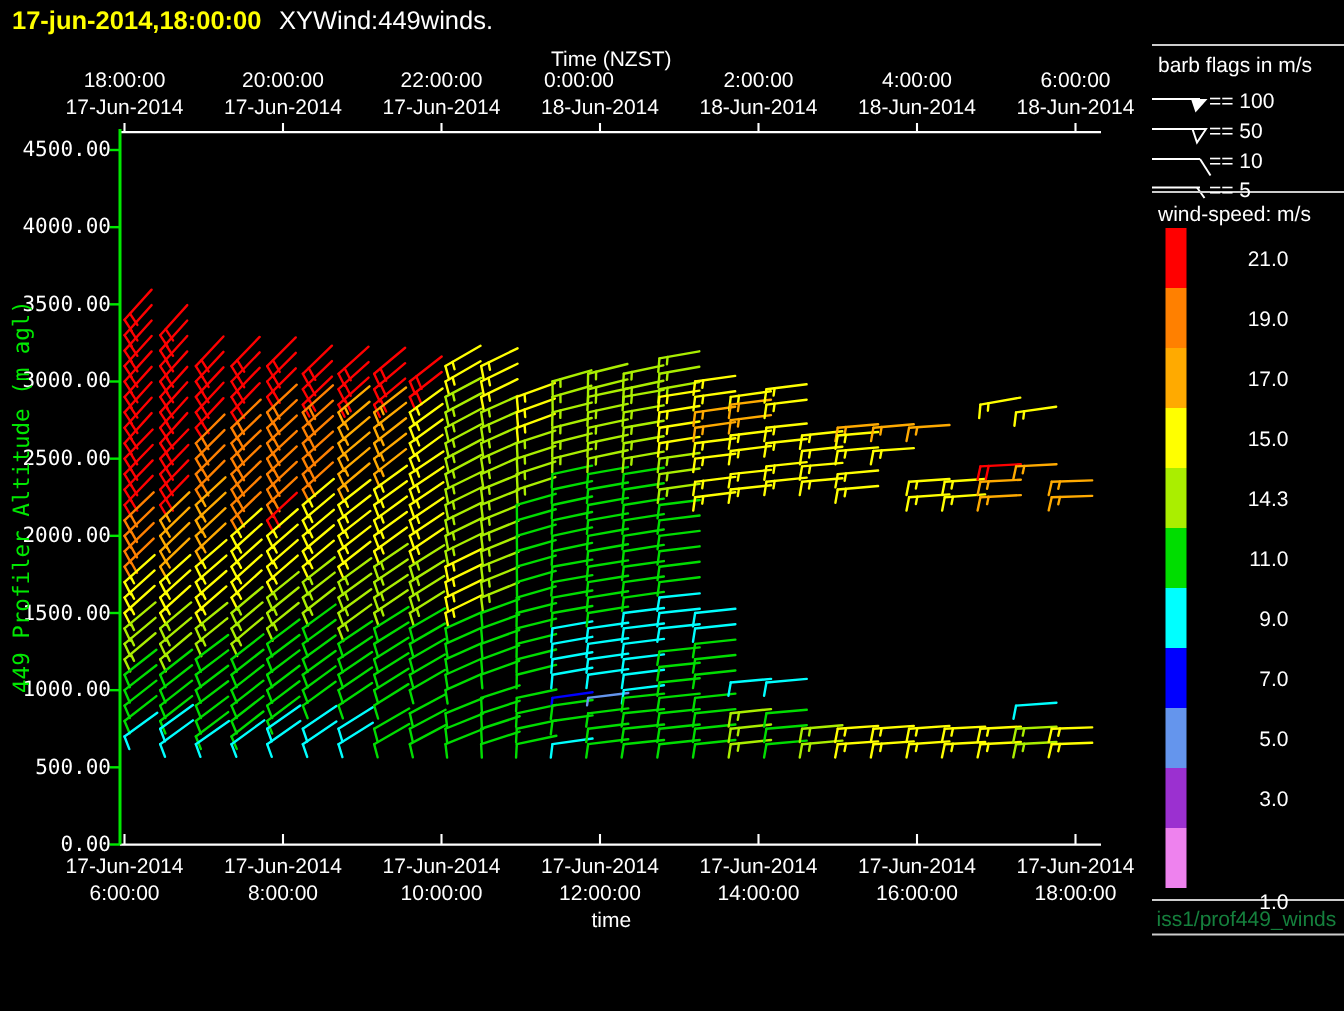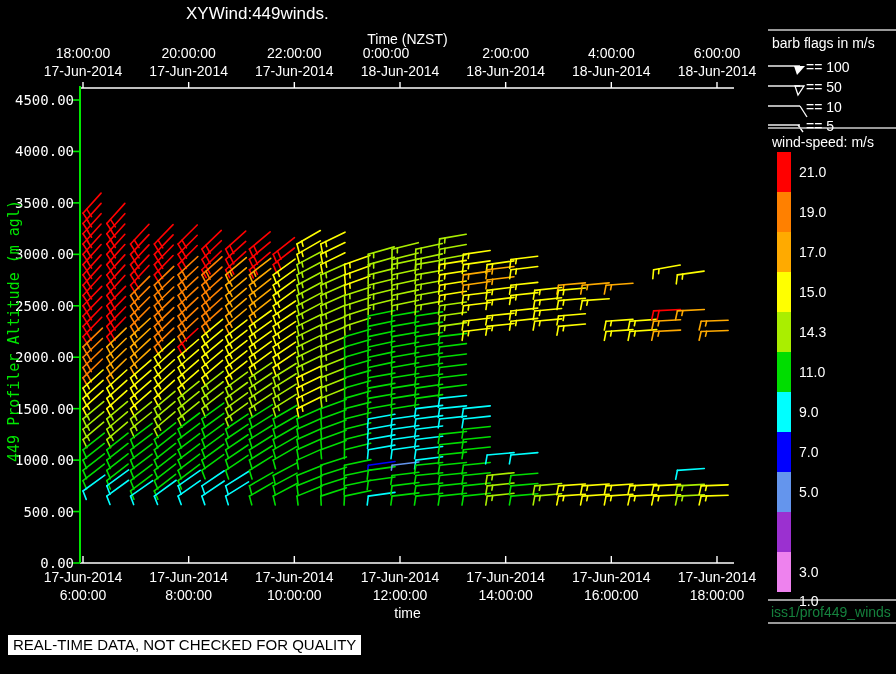--- a/index.html
+++ b/index.html
@@ -11,21 +11,21 @@
   .title-plot{left:186px;top:4px;font-size:17px;font-weight:normal;color:#ffffff;}
   .ax-label{font-size:14px;color:#ffffff;}
   .tick-top-time,.tick-top-date,.tick-bot-time,.tick-bot-date{
     position:absolute;width:110px;text-align:center;font-size:14px;color:#ffffff;}
   .ytick{position:absolute;left:0;width:74px;text-align:right;font-size:14px;color:#ffffff;
          font-family:"DejaVu Sans Mono",monospace;}
   .yaxis-title{position:absolute;color:#00e800;font-size:15px;
          font-family:"DejaVu Sans Mono",monospace;transform:rotate(-90deg);}
   .rp-text{font-size:14px;color:#ffffff;}
   .cb-seg{position:absolute;left:777px;width:14px;height:40px;}
-  .cb-label{position:absolute;left:799px;width:60px;font-size:14px;color:#ffffff;}
+  .cb-label{position:absolute;left:799px;width:60px;font-size:14px;color:#ffffff;text-align:right;}
   .flag-label{position:absolute;left:806px;font-size:14px;color:#ffffff;}
   .footer{left:8px;top:635px;background:#ffffff;color:#000000;font-size:15px;
           padding:1px 5px 2px 5px;}
   .src{left:771px;top:604px;font-size:14px;color:#15803d;width:125px;overflow:hidden;}
 </style>
 </head>
 <body>
 
 <div id="screen">
 
@@ -2311,20 +2311,21 @@
         <line x1="701.1460999999999" y1="496.1222222222222" x2="699.1215405109051" y2="504.89155280528934"></line>
         <line x1="706.6427495486049" y1="495.93027499035844" x2="705.5179942768856" y2="500.80212531428464"></line>
       </g>
       <g stroke="#ffff00" stroke-width="1.6" stroke-linecap="round">
         <line x1="701.1460999999999" y1="485.8333333333333" x2="728.1296523295155" y2="484.8910469223658"></line>
         <line x1="701.1460999999999" y1="485.8333333333333" x2="699.1215405109051" y2="494.60266391640045"></line>
         <line x1="706.6427495486049" y1="485.64138610146955" x2="705.5179942768856" y2="490.51323642539575"></line>
       </g>
     </svg>
 
+  <div class="abs title-dt">17-jun-2014,18:00:00</div>
   <div class="abs title-plot">XYWind:449winds.</div>
 
   <div class="abs ax-label" style="left:345px;top:31px;width:125px;text-align:center;">Time (NZST)</div>
 
   <div id="top-ticks">
       <div class="tick-top-time" style="left: 28px; top: 45px;">18:00:00</div>
       <div class="tick-top-date" style="left: 28px; top: 63px;">17-Jun-2014</div>
       <div class="tick-top-time" style="left: 133.666px; top: 45px;">20:00:00</div>
       <div class="tick-top-date" style="left: 133.666px; top: 63px;">17-Jun-2014</div>
       <div class="tick-top-time" style="left: 239.332px; top: 45px;">22:00:00</div>
@@ -2393,22 +2394,21 @@
       <div class="cb-label" style="top: 324px;">14.3</div>
       <div class="cb-seg" style="top: 352px; background: rgb(0, 221, 0);"></div>
       <div class="cb-label" style="top: 364px;">11.0</div>
       <div class="cb-seg" style="top: 392px; background: rgb(0, 255, 255);"></div>
       <div class="cb-label" style="top: 404px;">9.0</div>
       <div class="cb-seg" style="top: 432px; background: rgb(0, 0, 255);"></div>
       <div class="cb-label" style="top: 444px;">7.0</div>
       <div class="cb-seg" style="top: 472px; background: rgb(100, 149, 237);"></div>
       <div class="cb-label" style="top: 484px;">5.0</div>
       <div class="cb-seg" style="top: 512px; background: rgb(155, 48, 208);"></div>
-      <div class="cb-label" style="top: 524px; margin-top: 40px;">3.0</div>
+      <div class="cb-label" style="top: 524px;">3.0</div>
       <div class="cb-seg" style="top: 552px; background: rgb(238, 130, 238);"></div>
       <div class="cb-label" style="top: 564px; margin-top: 29px;">1.0</div>
     </div>
 
   <div class="abs src">iss1/prof449_winds</div>
 
-  <div class="abs footer">REAL-TIME DATA, NOT CHECKED FOR QUALITY</div>
 
 </div>
 
 </body></html>

